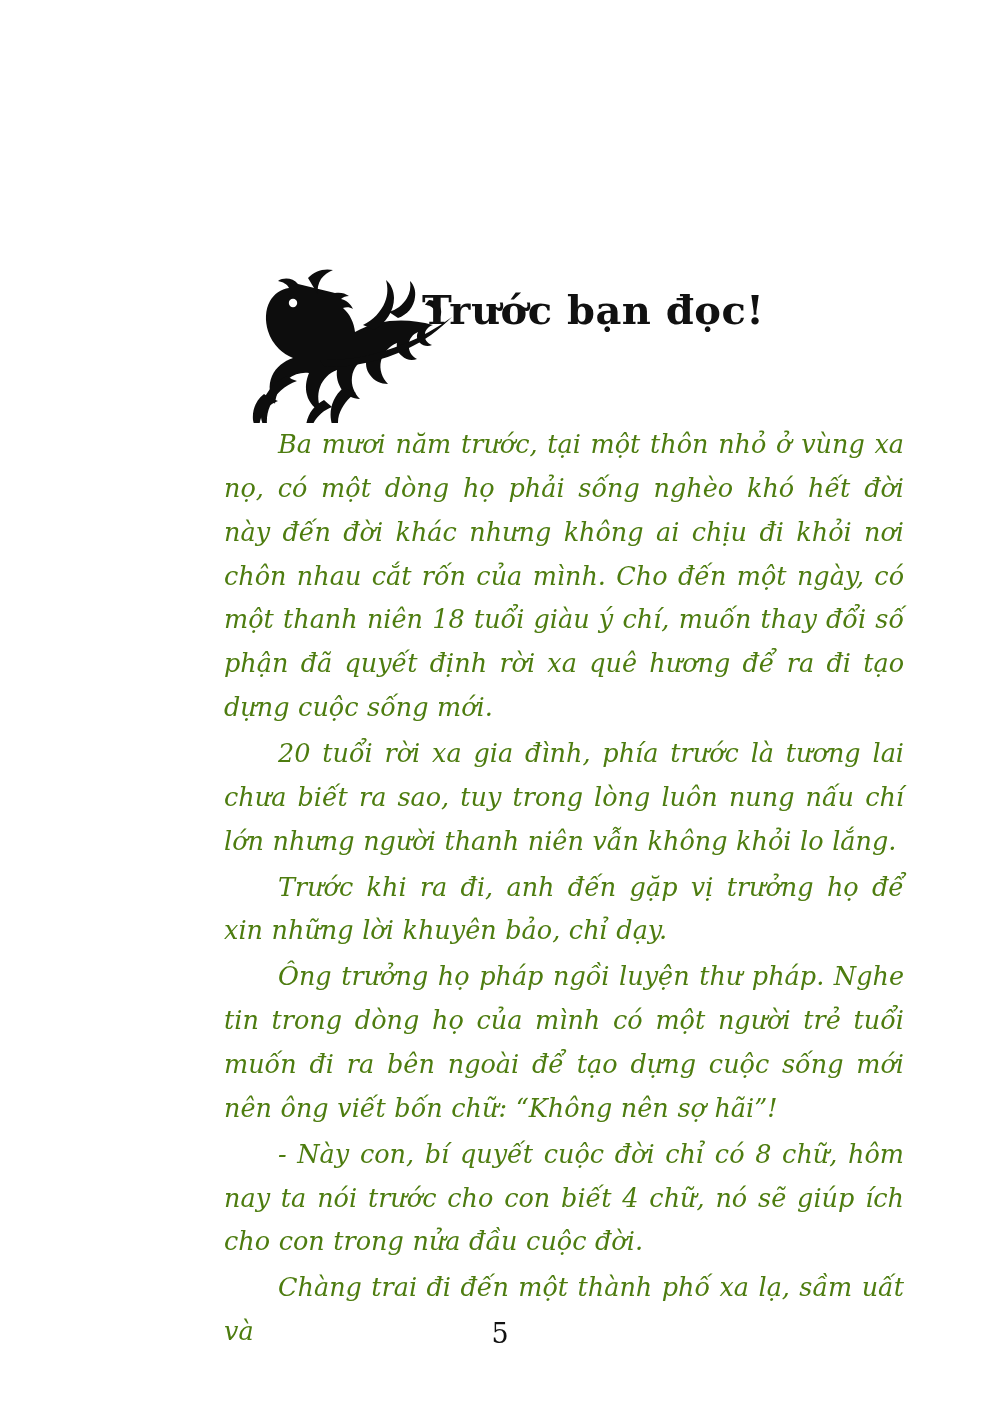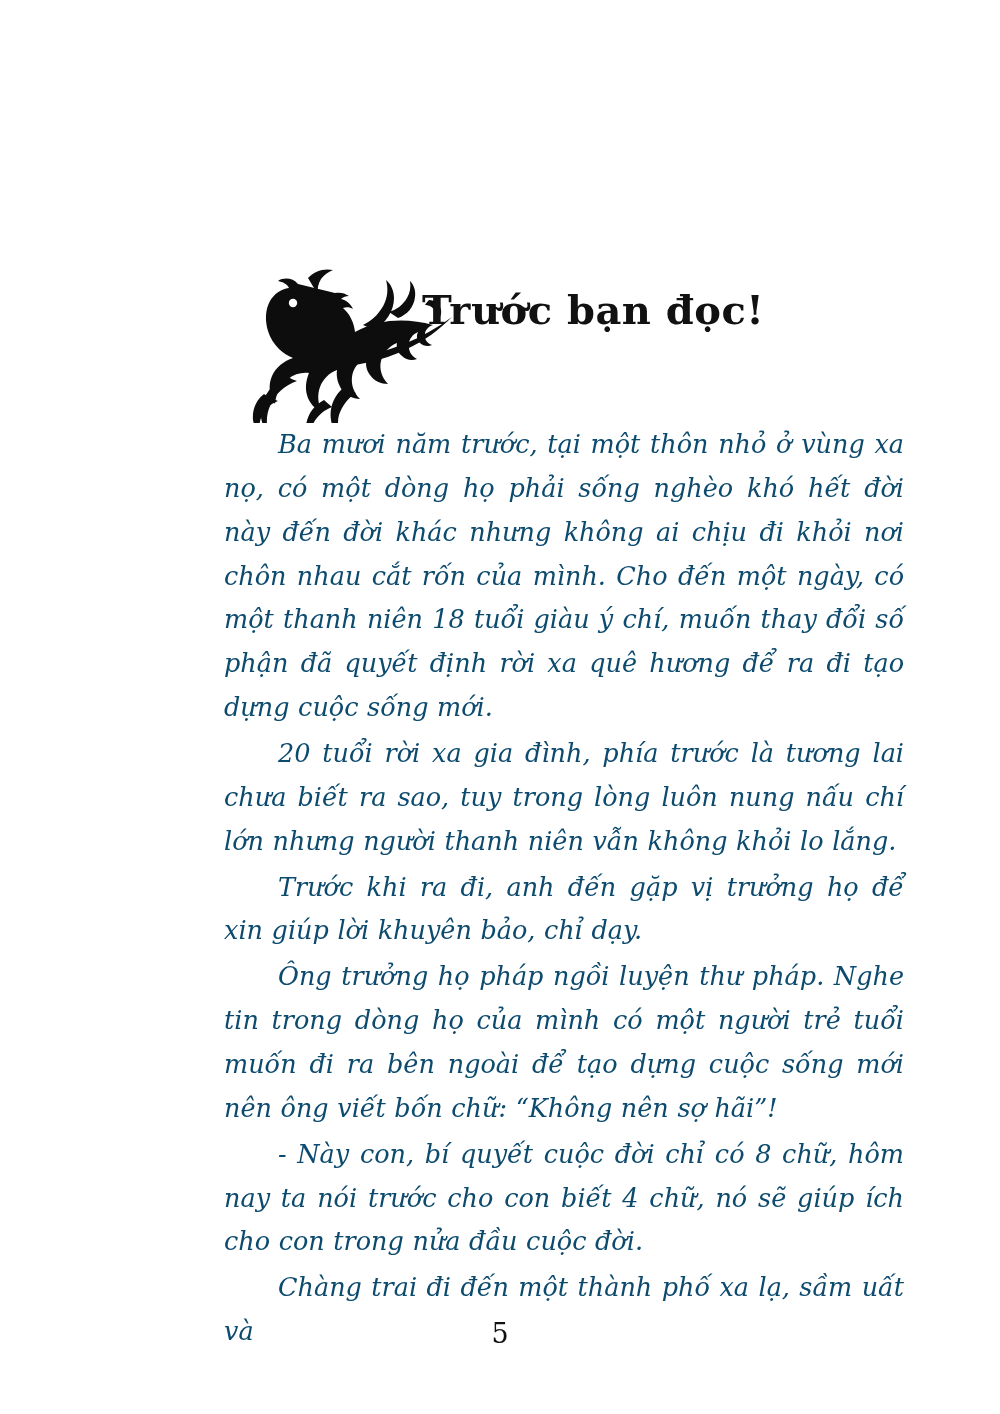--- a/index.html
+++ b/index.html
@@ -42,21 +42,21 @@
     color: #111111;
     letter-spacing: 0.5px;
     white-space: nowrap;
   }
   .body-text p {
     margin: 0 0 2px 0;
     font-family: "DejaVu Serif", serif;
     font-style: italic;
     font-size: 25.5px;
     line-height: 1.72;
-    color: #0c4a6e;
+    color: #4d7c0f;
     text-align: justify;
     text-indent: 54px;
     -webkit-hyphens: none;
     hyphens: none;
     word-spacing: 0.5px;
   }
   .page-number {
     position: absolute;
     left: 0;
     right: 0;
@@ -94,21 +94,21 @@
             <path d="M205 52c6 0 11 4 12 10 1 5-2 10-6 12 2-4 2-8 0-11-2-4-6-6-10-6 1-2 3-4 4-5z"></path>
           </g>
         </svg>
       </div>
       <div class="chapter-title">Trước bạn đọc!</div>
     </div>
 
     <div class="body-text">
       <p>Ba mươi năm trước, tại một thôn nhỏ ở vùng xa nọ, có một dòng họ phải sống nghèo khó hết đời này đến đời khác nhưng không ai chịu đi khỏi nơi chôn nhau cắt rốn của mình. Cho đến một ngày, có một thanh niên 18 tuổi giàu ý chí, muốn thay đổi số phận đã quyết định rời xa quê hương để ra đi tạo dựng cuộc sống mới.</p>
       <p>20 tuổi rời xa gia đình, phía trước là tương lai chưa biết ra sao, tuy trong lòng luôn nung nấu chí lớn nhưng người thanh niên vẫn không khỏi lo lắng.</p>
-      <p>Trước khi ra đi, anh đến gặp vị trưởng họ để xin giúp lời khuyên bảo, chỉ dạy.</p>
+      <p>Trước khi ra đi, anh đến gặp vị trưởng họ để xin những lời khuyên bảo, chỉ dạy.</p>
       <p>Ông trưởng họ pháp ngồi luyện thư pháp. Nghe tin trong dòng họ của mình có một người trẻ tuổi muốn đi ra bên ngoài để tạo dựng cuộc sống mới nên ông viết bốn chữ: “Không nên sợ hãi”!</p>
       <p>- Này con, bí quyết cuộc đời chỉ có 8 chữ, hôm nay ta nói trước cho con biết 4 chữ, nó sẽ giúp ích cho con trong nửa đầu cuộc đời.</p>
       <p>Chàng trai đi đến một thành phố xa lạ, sầm uất và</p>
     </div>
 
   </div>
 
   <div class="page-number">5</div>
 
 </div>

